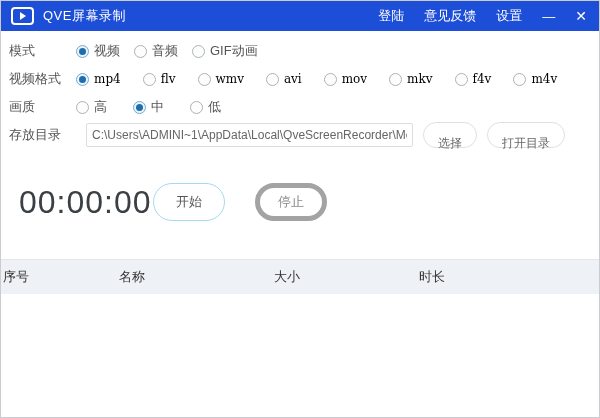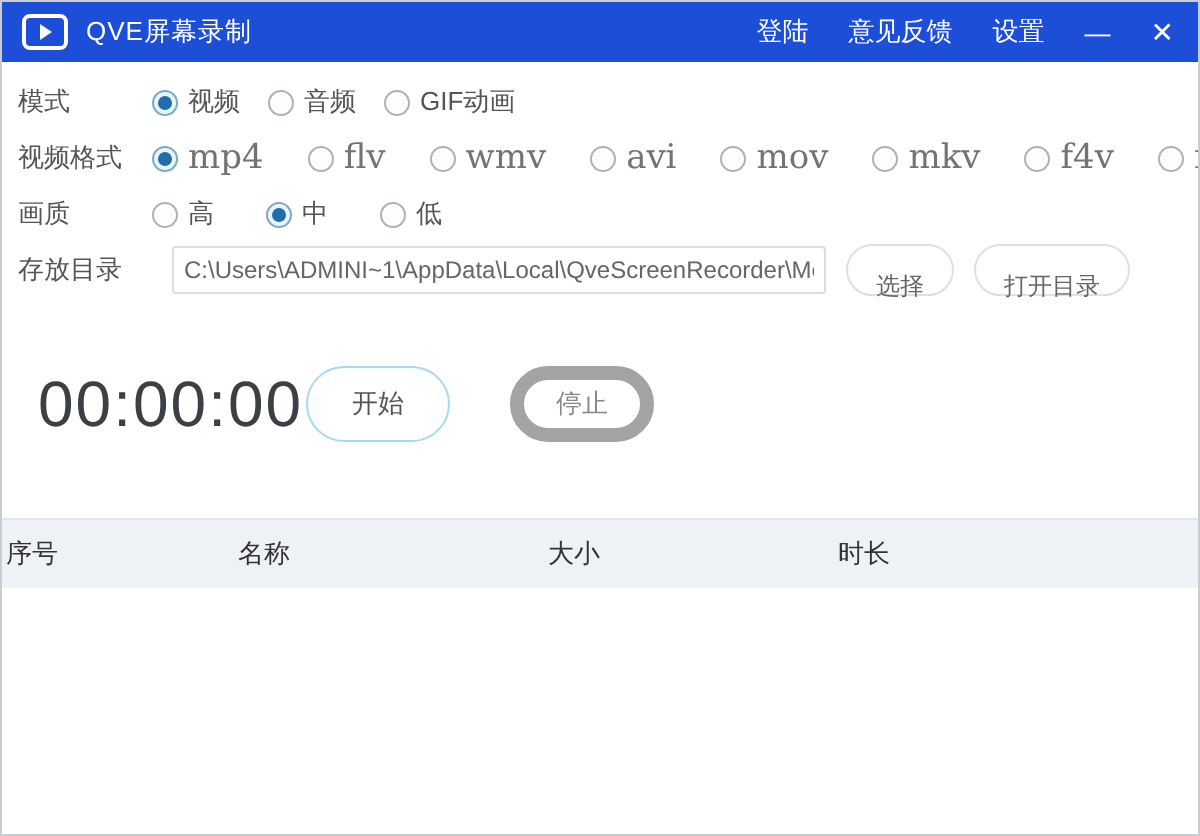--- a/index.html
+++ b/index.html
@@ -39,21 +39,21 @@
   .radio{
     width:13px;height:13px;border:1px solid #aab2b8;border-radius:50%;
     background:#fdfdfd;box-sizing:border-box;position:relative;flex-shrink:0;
   }
   .radio.on{border-color:#79a9cc;background:#eaf4fb;}
   .radio.on::after{
     content:"";position:absolute;left:2px;top:2px;right:2px;bottom:2px;
     background:#1f6dad;border-radius:50%;
   }
   .olabel{font-size:13px;color:#555;margin-left:5px;}
-  .fmt .olabel{font-family:"DejaVu Serif",serif;font-size:17px;color:#737373;}
+  .fmt .olabel{font-family:"DejaVu Serif",serif;font-size:12px;color:#000000;}
   
   .dir-input{
     width:327px;height:24px;box-sizing:border-box;border:1px solid #ddd;
     font-size:12px;color:#666;padding:0 5px;margin-left:10px;outline:none;
     font-family:"Liberation Sans",sans-serif;border-radius:2px;background:#fff;
   }
   .pill{
     background:#fff;border:1px solid #e0e0e0;border-radius:13px;
     height:26px;padding:12px 14px;font-size:12px;color:#666;cursor:pointer;
     font-family:"Liberation Sans",sans-serif;margin-left:10px;
@@ -61,21 +61,21 @@
   
   .recorder{margin-top:34px;display:flex;align-items:center;padding-left:10px;}
   .timer{
     font-size:32px;color:#3b4045;width:120px;letter-spacing:1px;
   }
   .bigpill{
     background:#fff;border-radius:19px;height:38px;width:72px;
     font-size:13px;cursor:pointer;font-family:"Liberation Sans",sans-serif;
   }
   .bigpill.start{border:1px solid #a6d9f2;color:#555;margin-left:14px;}
-  .bigpill.stop{border:7px solid #a3a3a3;color:#888;margin-left:30px;}
+  .bigpill.stop{border:5px solid #a3a3a3;color:#888;margin-left:30px;}
   
   .table-head{
     margin-top:38px;height:34px;background:#eef1f5;border-top:1px solid #e2e5ea;
     display:grid;grid-template-columns:116px 155px 145px 1fr;
     align-items:center;padding-left:2px;font-size:13px;color:#333;
   }
   .table-body{background:#fff;height:125px;}
 </style>
 </head>
 <body>

